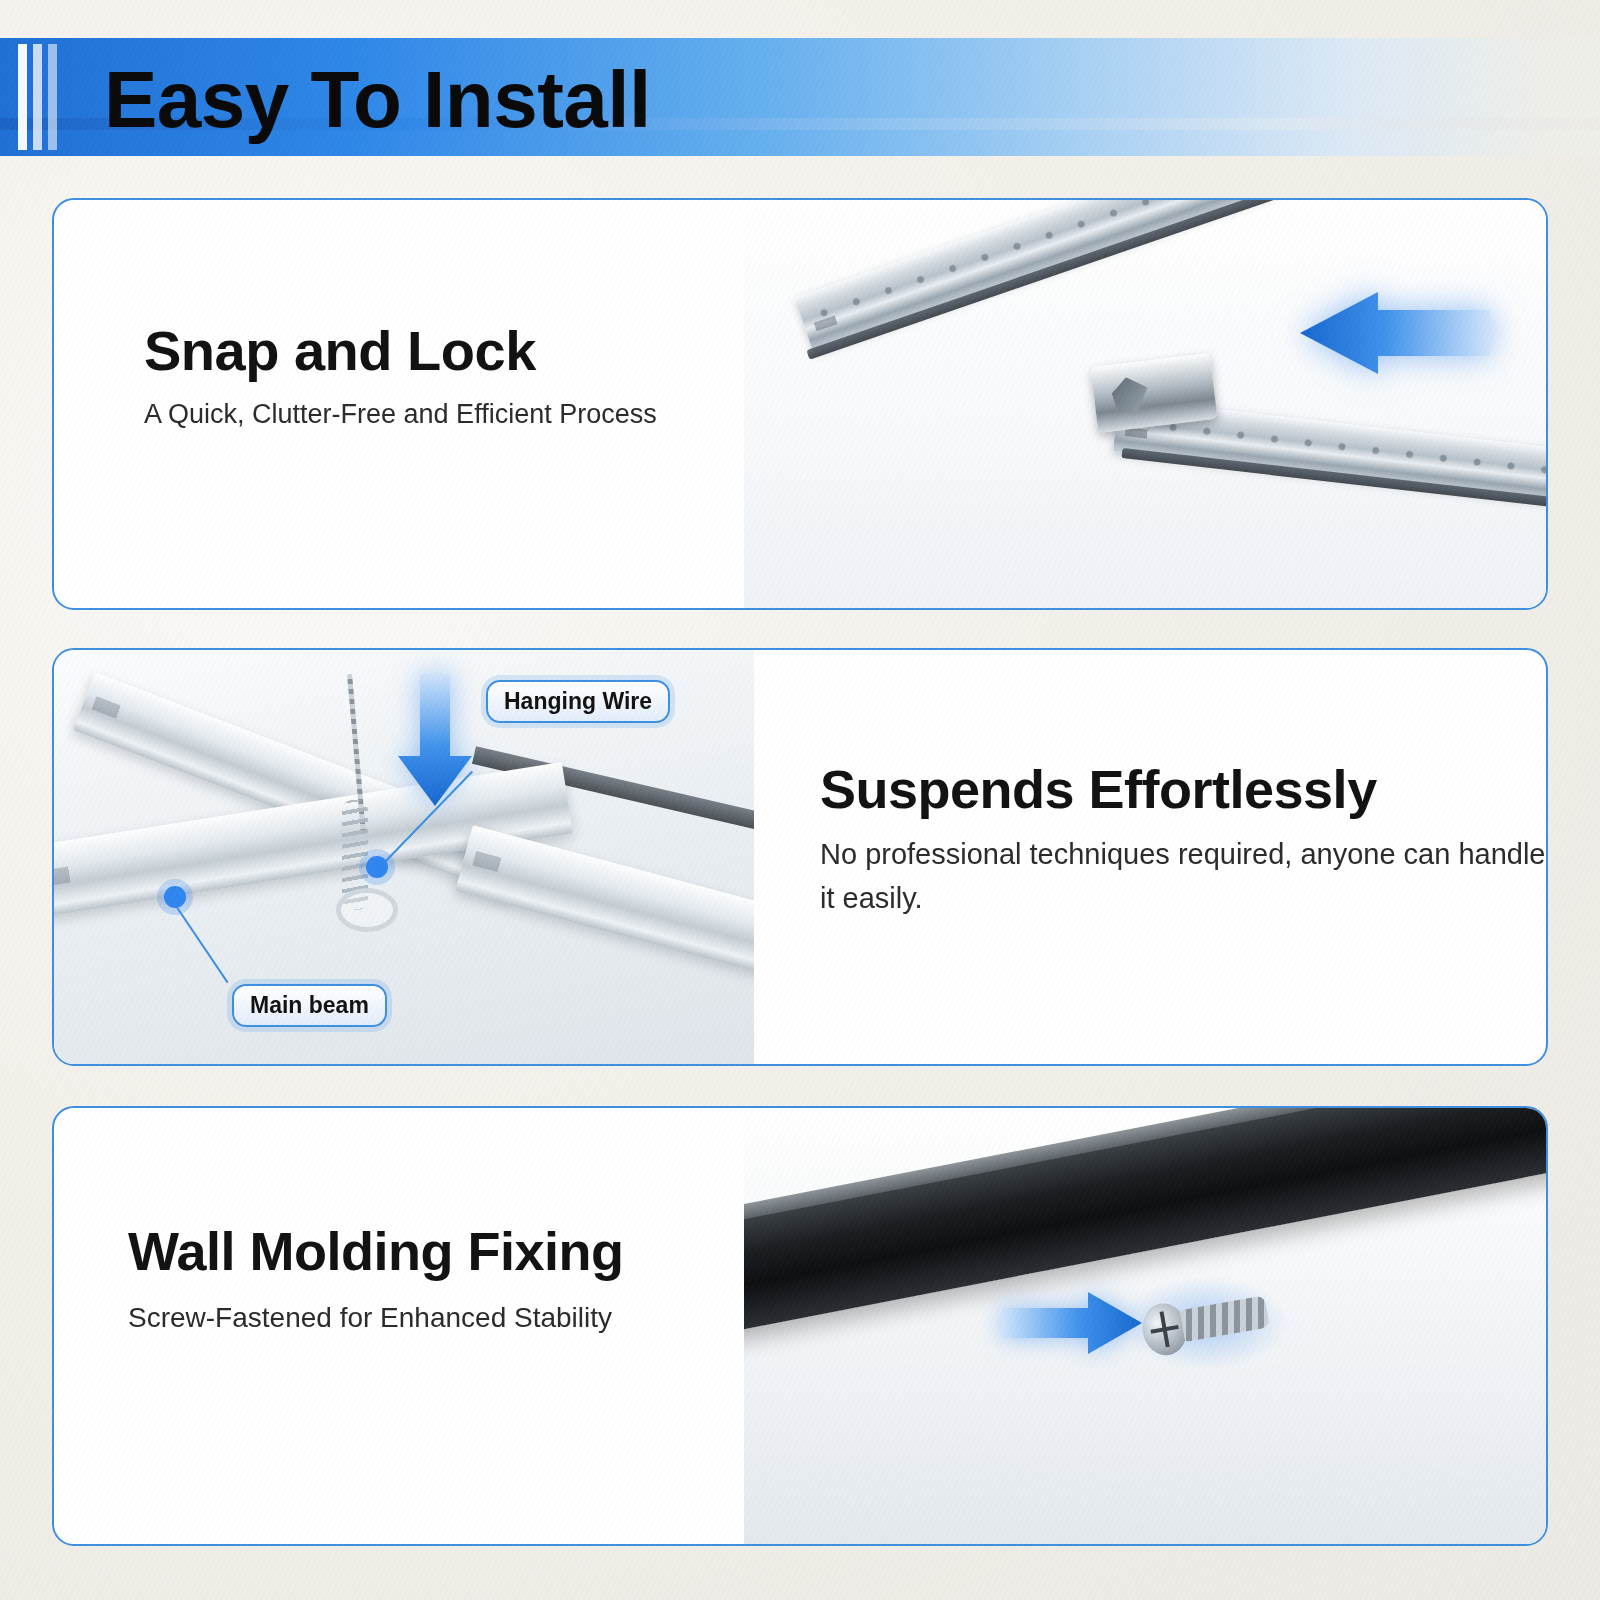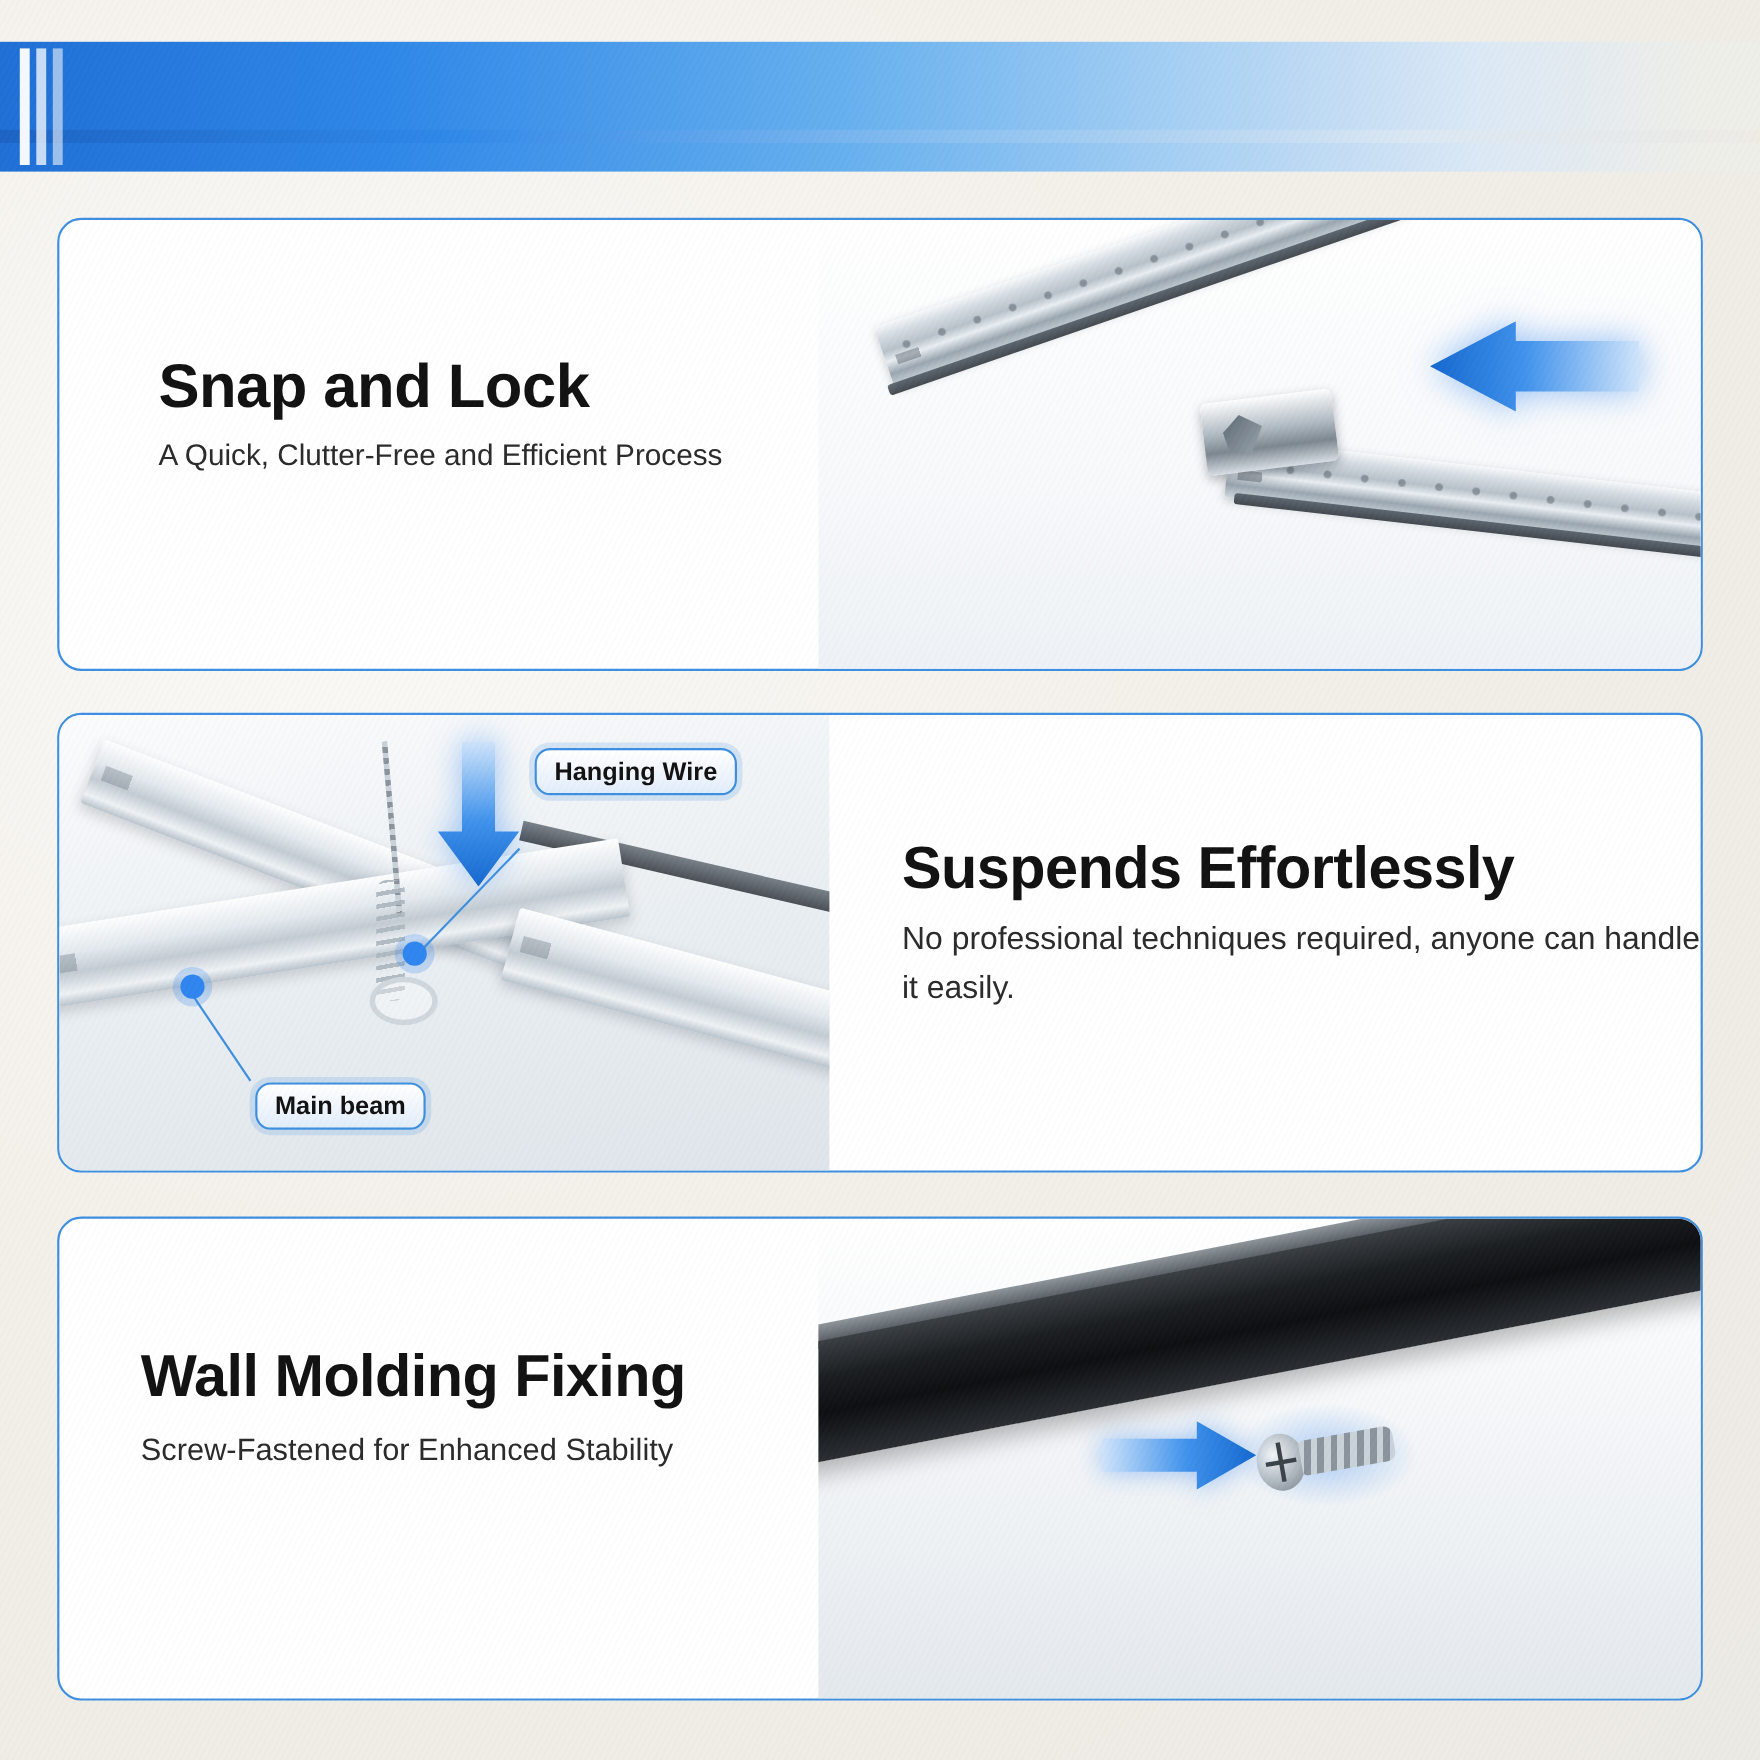--- a/index.html
+++ b/index.html
@@ -368,20 +368,21 @@
 
 <div class="page">
 
   <div class="header">
     <div class="header-bar"></div>
     <div class="header-stripes">
       <i></i>
         <i></i>
         <i></i>
     </div>
+    <div class="header-title">Easy To Install</div>
   </div>
   <div class="header-underline"></div>
 
   <div class="card card1">
     <div class="txt-block c1-text">
       <div class="heading">Snap and Lock</div>
       <div class="subtext">A Quick, Clutter-Free and Efficient Process</div>
     </div>
 
     <div class="img-area c1-img">

